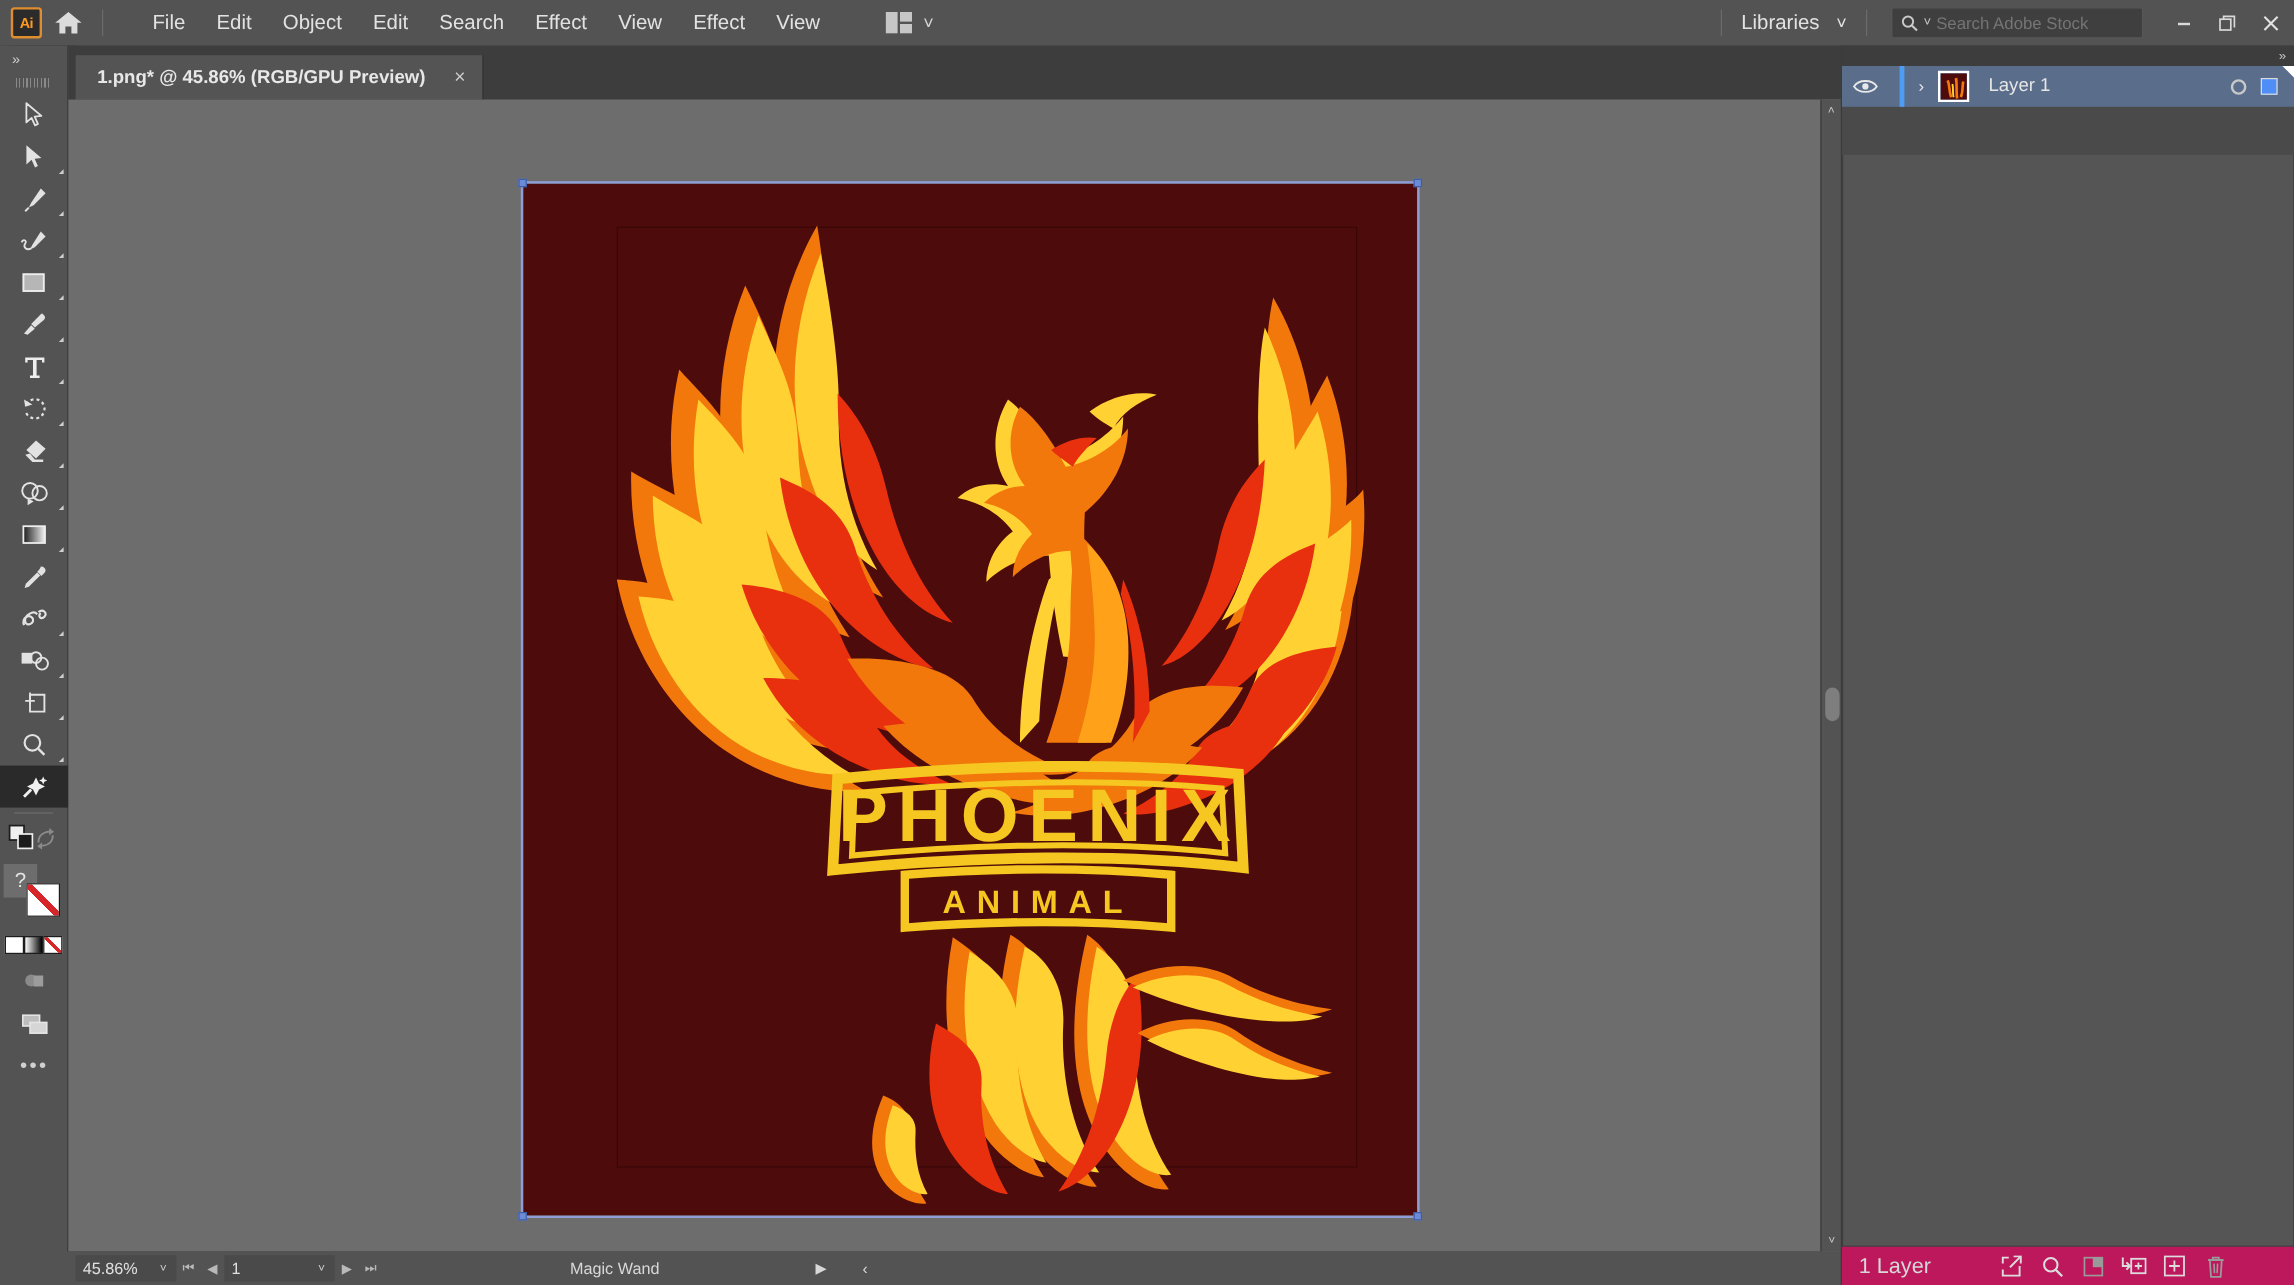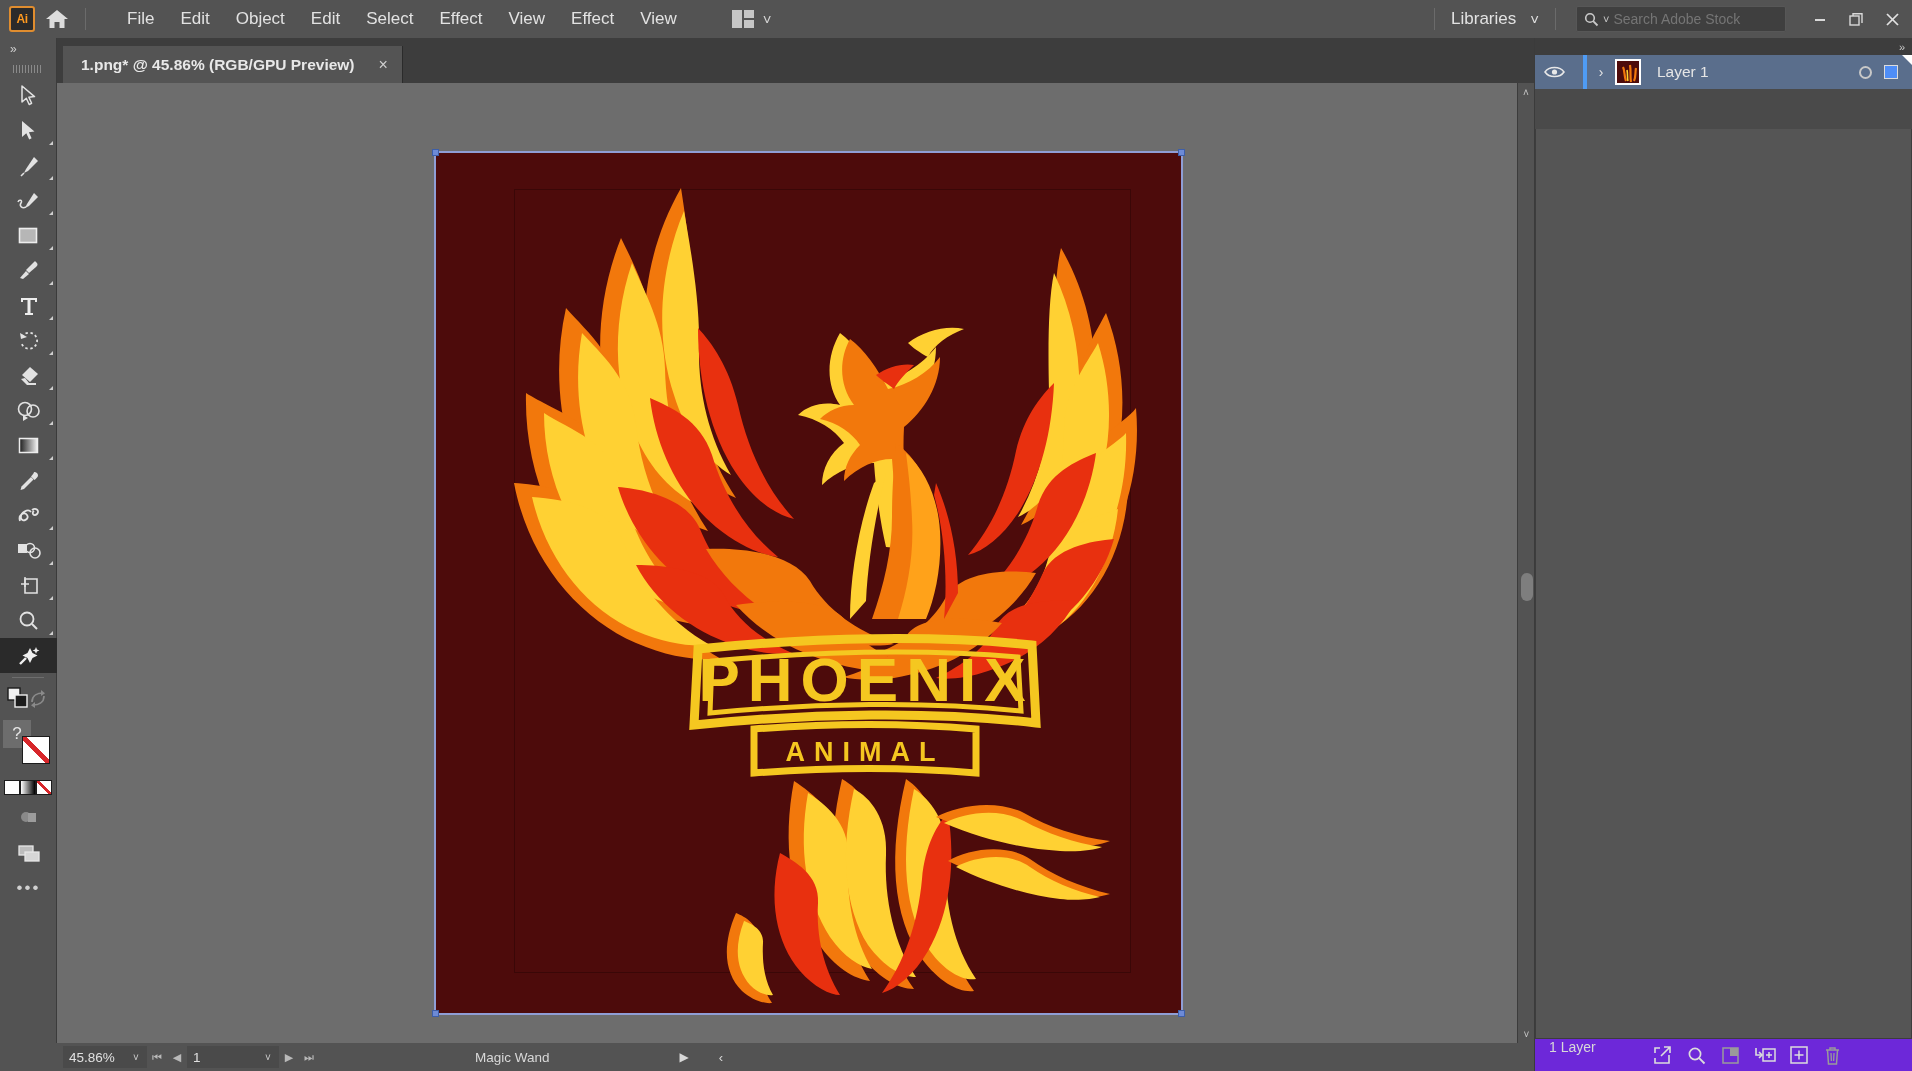--- a/index.html
+++ b/index.html
@@ -102,43 +102,43 @@
   .lr-eye{ width:38px;display:flex;align-items:center;justify-content:center;}
   .lr-bar{ width:4px;height:34px;background:#4f9cf5; margin-left:10px;}
   .lr-chev{ width:28px;display:flex;align-items:center;justify-content:center;color:#e6e6e6;font-size:14px;cursor:pointer;}
   .lr-thumb{ width:26px;height:26px;border:2px solid #ffffff;overflow:hidden;}
   .lr-name{ margin-left:16px;color:#e5e5e5;font-size:15.5px;}
   .lr-circle{ margin-left:auto;width:13px;height:13px;border:2px solid #c8c8c8;border-radius:50%;cursor:pointer;}
   .lr-sq{ margin:0 14px 0 12px;width:14px;height:14px;background:#4f8ef7;border:1px solid #dcdcdc;cursor:pointer;}
   .lr-corner{position:absolute;right:0;top:0;width:0;height:0;border-top:10px solid #ffffff;border-left:10px solid transparent;}
   .rp-body{ position:absolute;top:91px;left:0;right:0;bottom:32px;background:#555555;
     border:1px solid #3d3d3d;border-top:0;}
-  .rp-foot{ position:absolute;bottom:0;left:0;width:378px;height:32px;background:#6d28d9;
-    display:flex;color:#d8d8d8;font-size:14px;}
+  .rp-foot{ position:absolute;bottom:0;left:0;width:378px;height:32px;background:#be185d;
+    display:flex;align-items:center;color:#d8d8d8;font-size:18px;}
   .rp-foot .cnt{ margin-left:14px; }
   .rp-foot .ic{ width:34px;height:32px;display:flex;align-items:center;justify-content:center;cursor:pointer;}
   svg{display:block;}
 </style>
 </head>
 <body>
 
 <div id="menubar">
   <div class="ai-logo">Ai</div>
   <div class="home-btn">
     <svg width="24" height="22" viewBox="0 0 24 22">
         <path d="M12 2 L23 11 L19.5 11 L19.5 20 L14.5 20 L14.5 14 L9.5 14 L9.5 20 L4.5 20 L4.5 11 L1 11 Z" fill="#dcdcdc"></path>
       </svg>
   </div>
   <div class="sep-v"></div>
   <div class="menu-items">
     <div>File</div>
     <div>Edit</div>
     <div>Object</div>
     <div>Edit</div>
-    <div>Select</div>
+    <div>Search</div>
     <div>Effect</div>
     <div>View</div>
     <div>Effect</div>
     <div>View</div>
   </div>
   <div class="arrange-btn">
     <span>
       <svg width="22" height="18" viewBox="0 0 22 18">
         <rect x="0" y="0" width="10" height="18" fill="#c6c6c6"></rect>
         <rect x="12" y="0" width="10" height="8" fill="#c6c6c6"></rect>

